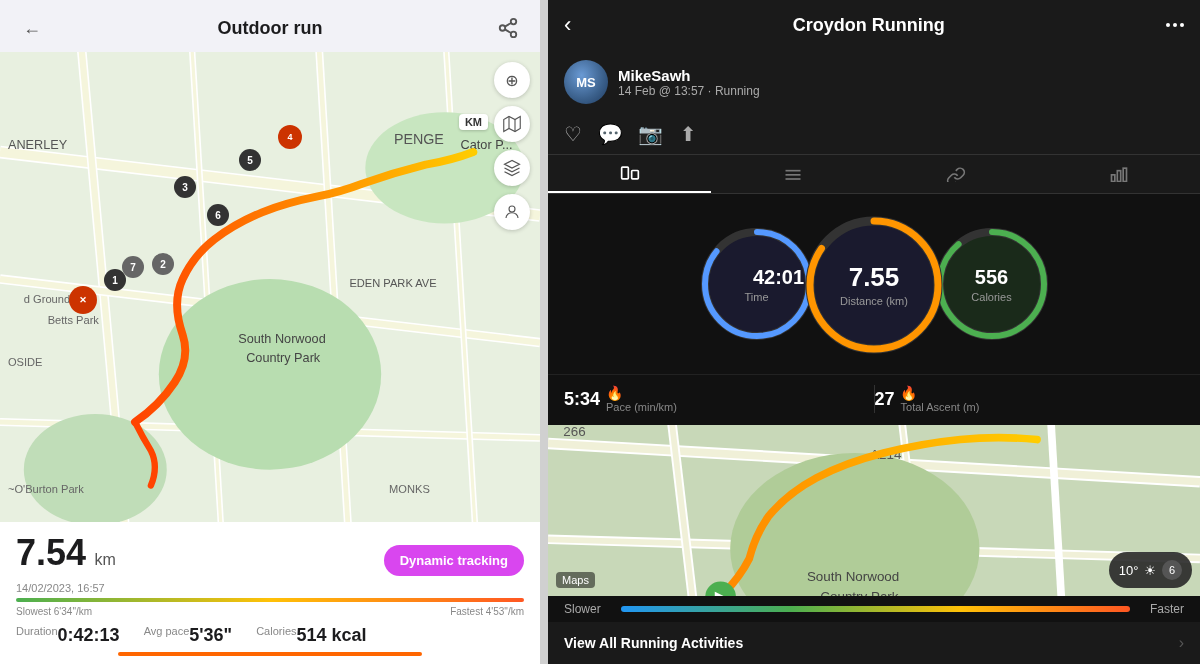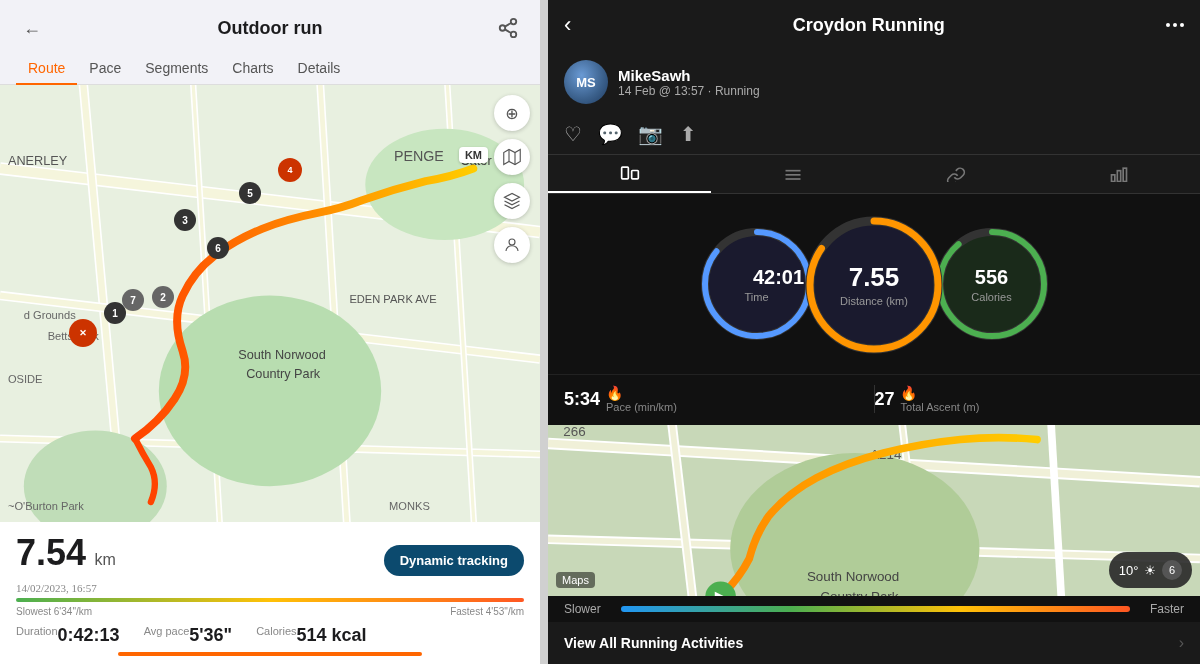--- a/index.html
+++ b/index.html
@@ -167,35 +167,34 @@
       color: #1c1c1e;
     }
 
     .distance-unit {
       font-size: 16px;
       color: #555;
       margin-left: 4px;
     }
 
     .dynamic-btn {
-      background: #0c4a6e;
+      background: #d946ef;
       color: white;
       border: none;
       border-radius: 20px;
       padding: 8px 16px;
       font-size: 13px;
       font-weight: 600;
       cursor: pointer;
     }
 
     .date-label {
       font-size: 11px;
       color: #888;
       margin-bottom: 4px;
-      font-family: Liberation Serif, serif;
     }
 
     .speed-bar {
       height: 4px;
       background: linear-gradient(to right, #4CAF50, #FFC107, #FF5722);
       border-radius: 2px;
       margin-bottom: 4px;
     }
 
     .speed-labels {
@@ -514,27 +513,20 @@
       <svg width="22" height="22" viewBox="0 0 24 24" fill="none" stroke="#555" stroke-width="2">
         <circle cx="18" cy="5" r="3"></circle>
           <circle cx="6" cy="12" r="3"></circle>
           <circle cx="18" cy="19" r="3"></circle>
         <line x1="8.59" y1="13.51" x2="15.42" y2="17.49"></line>
           <line x1="15.41" y1="6.51" x2="8.59" y2="10.49"></line>
       </svg>
     </div>
   </div>
 
-  <div class="tabs-row">
-    <div class="tab active">Route</div>
-    <div class="tab">Pace</div>
-    <div class="tab">Segments</div>
-    <div class="tab">Charts</div>
-    <div class="tab">Details</div>
-  </div>
 
   <div class="map-container">
     
     <svg class="map-svg" viewBox="0 0 340 330" preserveAspectRatio="xMidYMid slice">
 
       <rect width="340" height="330" fill="#e8f0e0"></rect>
 
       <line x1="0" y1="80" x2="340" y2="120" stroke="#fff" stroke-width="8"></line>
       <line x1="0" y1="80" x2="340" y2="120" stroke="#f5f5dc" stroke-width="6"></line>
       <line x1="50" y1="0" x2="80" y2="330" stroke="#fff" stroke-width="6"></line>

